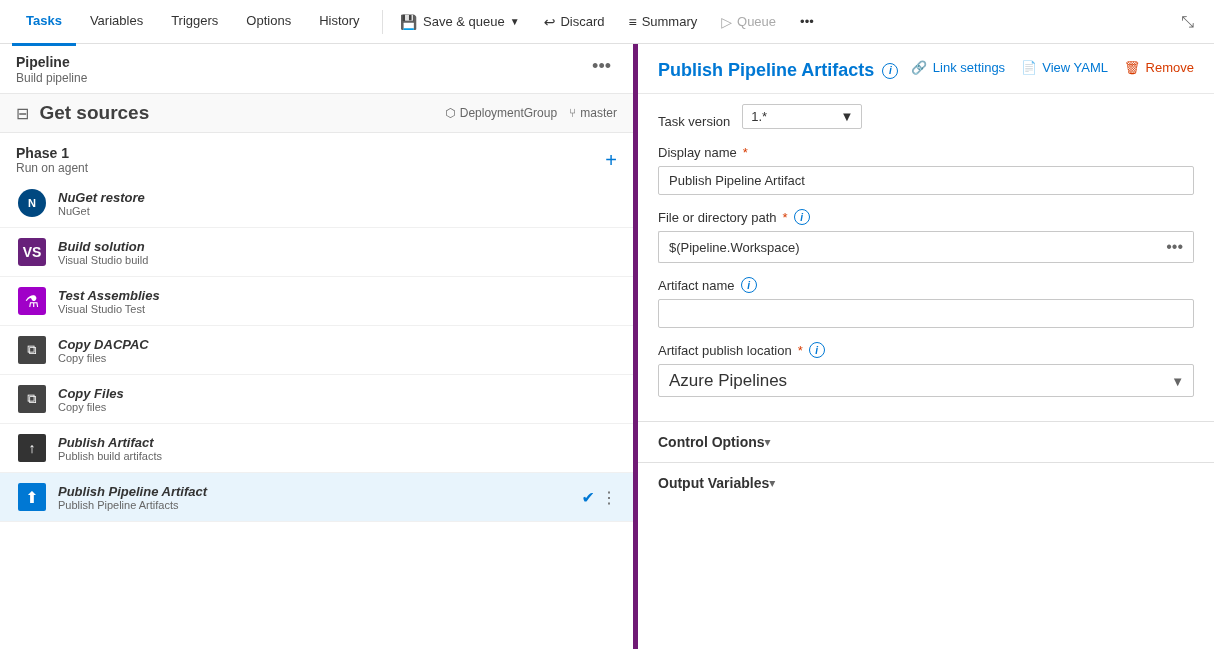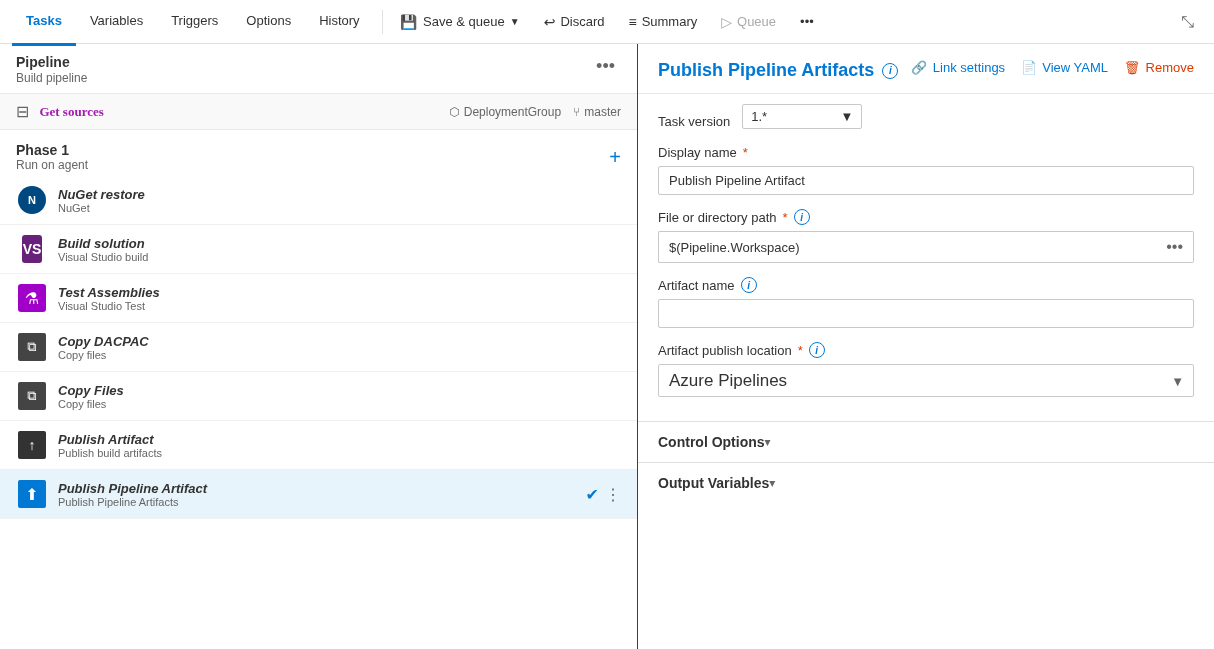--- a/index.html
+++ b/index.html
@@ -24,37 +24,37 @@
       border: none; background: transparent;
     }
     .nav-btn .btn-icon { font-size: 14px; }
     .nav-spacer { flex: 1; }
     .nav-expand { font-size: 16px; cursor: pointer; color: #666; padding: 4px 8px; }
 
     
     .main-layout { display: flex; height: calc(649px - 44px); }
 
     
-    .left-panel { width: 638px; border-right: 1px solid #701a75; display: flex; flex-direction: column; overflow: hidden; }
+    .left-panel { width: 638px; border-right: 5px solid #701a75; display: flex; flex-direction: column; overflow: hidden; }
 
     
     .pipeline-header {
       display: flex; align-items: flex-start; justify-content: space-between;
       padding: 10px 16px 8px 16px; border-bottom: 1px solid #e8e8e8;
     }
     .pipeline-title { font-size: 14px; font-weight: 600; color: #333; }
     .pipeline-subtitle { font-size: 12px; color: #666; margin-top: 1px; }
     .three-dots { font-size: 18px; color: #666; cursor: pointer; padding: 2px 6px; }
 
     
     .get-sources {
       display: flex; align-items: center; gap: 10px;
       padding: 8px 16px; border-bottom: 1px solid #e8e8e8; background: #f9f9f9;
     }
-    .get-sources-label { font-weight: 600; font-size: 13px; color: #a21caf; font-family: Liberation Serif, serif; }
+    .get-sources-label { font-weight: 600; font-size: 19px; color: #404040; }
     .get-sources-meta { display: flex; align-items: center; gap: 12px; margin-left: auto; font-size: 12px; color: #666; }
     .get-sources-meta span { display: flex; align-items: center; gap: 4px; }
 
     
     .phase-header {
       display: flex; align-items: center; justify-content: space-between;
       padding: 8px 16px 4px 16px; margin-top: 4px;
     }
     .phase-title { font-size: 14px; font-weight: 600; color: #333; }
     .phase-subtitle { font-size: 12px; color: #666; }
@@ -70,21 +70,21 @@
     .task-item.active { background: #e8f4fc; }
     .task-icon { width: 32px; height: 32px; flex-shrink: 0; display: flex; align-items: center; justify-content: center; }
     .task-name { font-size: 13px; font-weight: 600; color: #333; font-style: italic; }
     .task-sub { font-size: 11px; color: #666; }
     .task-actions { margin-left: auto; display: flex; align-items: center; gap: 6px; }
     .task-check { color: #0078d4; font-size: 16px; }
     .task-menu { color: #666; font-size: 16px; cursor: pointer; }
 
     
     .icon-nuget { width: 28px; height: 28px; background: #004880; border-radius: 50%; display: flex; align-items: center; justify-content: center; color: white; font-size: 11px; font-weight: bold; }
-    .icon-vs { width: 20px; height: 28px; background: #68217a; display: flex; align-items: center; justify-content: center; color: white; font-size: 14px; font-weight: bold; border-radius: 3px; }
+    .icon-vs { width: 28px; height: 28px; background: #68217a; display: flex; align-items: center; justify-content: center; color: white; font-size: 14px; font-weight: bold; border-radius: 3px; }
     .icon-flask { width: 28px; height: 28px; background: #a000c8; display: flex; align-items: center; justify-content: center; color: white; font-size: 16px; border-radius: 3px; }
     .icon-copy { width: 28px; height: 28px; background: #444; display: flex; align-items: center; justify-content: center; color: white; font-size: 13px; border-radius: 2px; }
     .icon-publish { width: 28px; height: 28px; background: #333; display: flex; align-items: center; justify-content: center; color: white; font-size: 14px; border-radius: 2px; }
     .icon-publish-pipeline { width: 28px; height: 28px; background: #0078d4; display: flex; align-items: center; justify-content: center; color: white; font-size: 13px; border-radius: 2px; }
 
     
     .right-panel { flex: 1; display: flex; flex-direction: column; overflow-y: auto; padding: 0; }
 
     
     .right-header {

